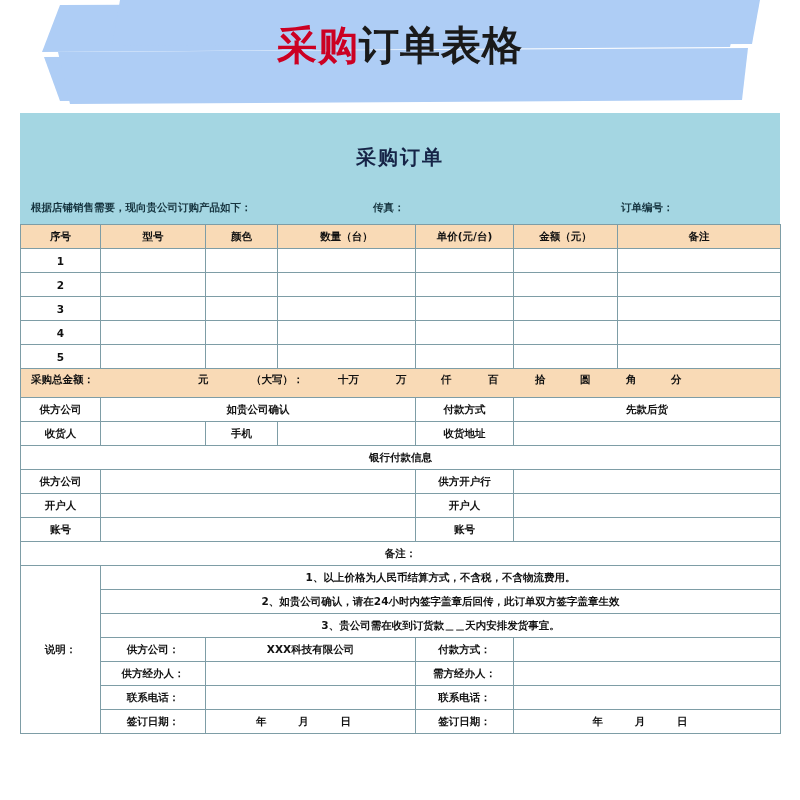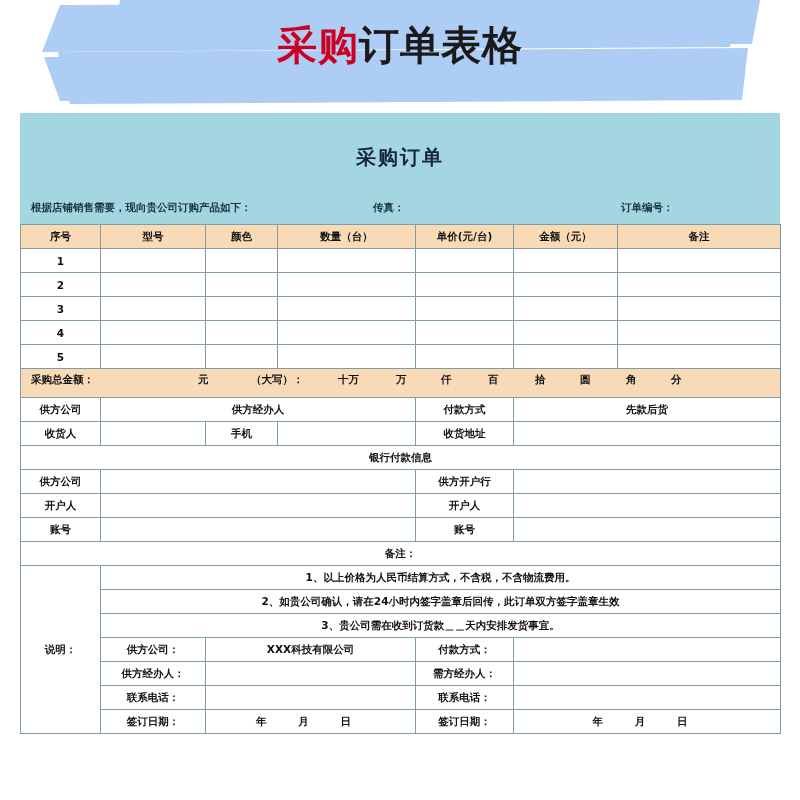--- a/index.html
+++ b/index.html
@@ -252,21 +252,21 @@
             <span style="left:512px">拾</span>
             <span style="left:557px">圆</span>
             <span style="left:603px">角</span>
             <span style="left:648px">分</span>
           </div>
         </td>
       </tr>
 
       <tr>
         <td>供方公司</td>
-        <td colspan="3">供方经办人</td>
+        <td colspan="3">如贵公司确认</td>
         <td>付款方式</td>
         <td colspan="2">先款后货</td>
       </tr>
 
       <tr>
         <td>收货人</td>
         <td></td>
         <td>手机</td>
         <td></td>
         <td>收货地址</td>

